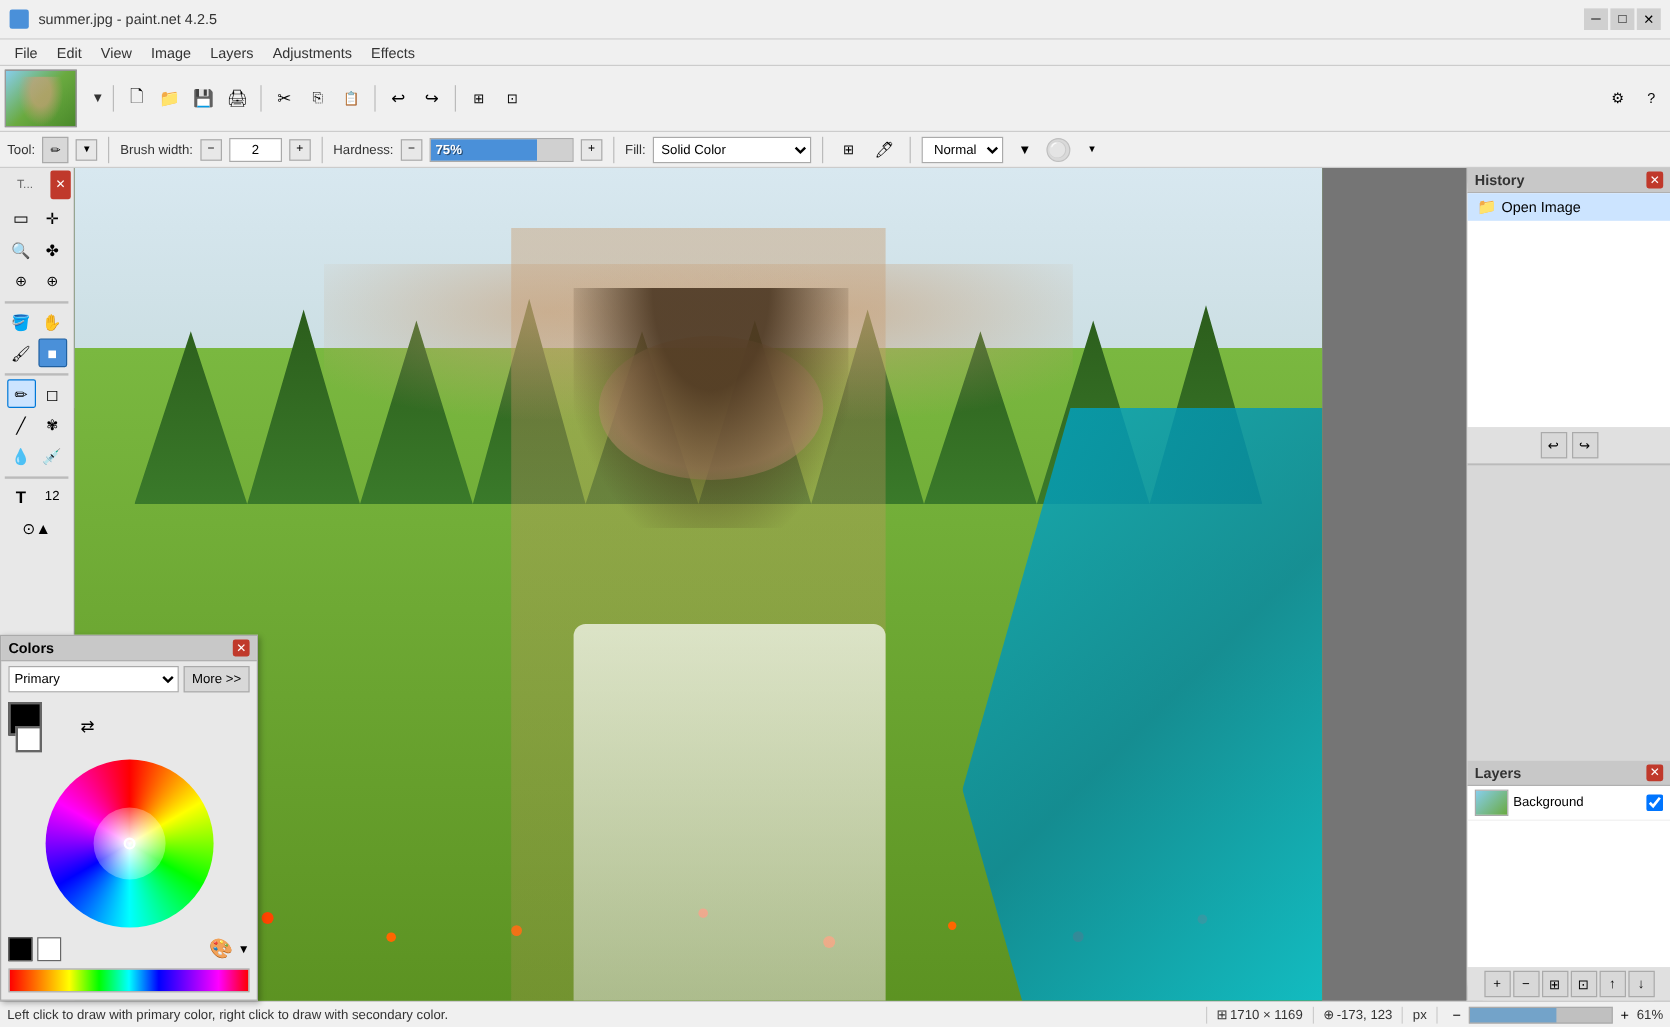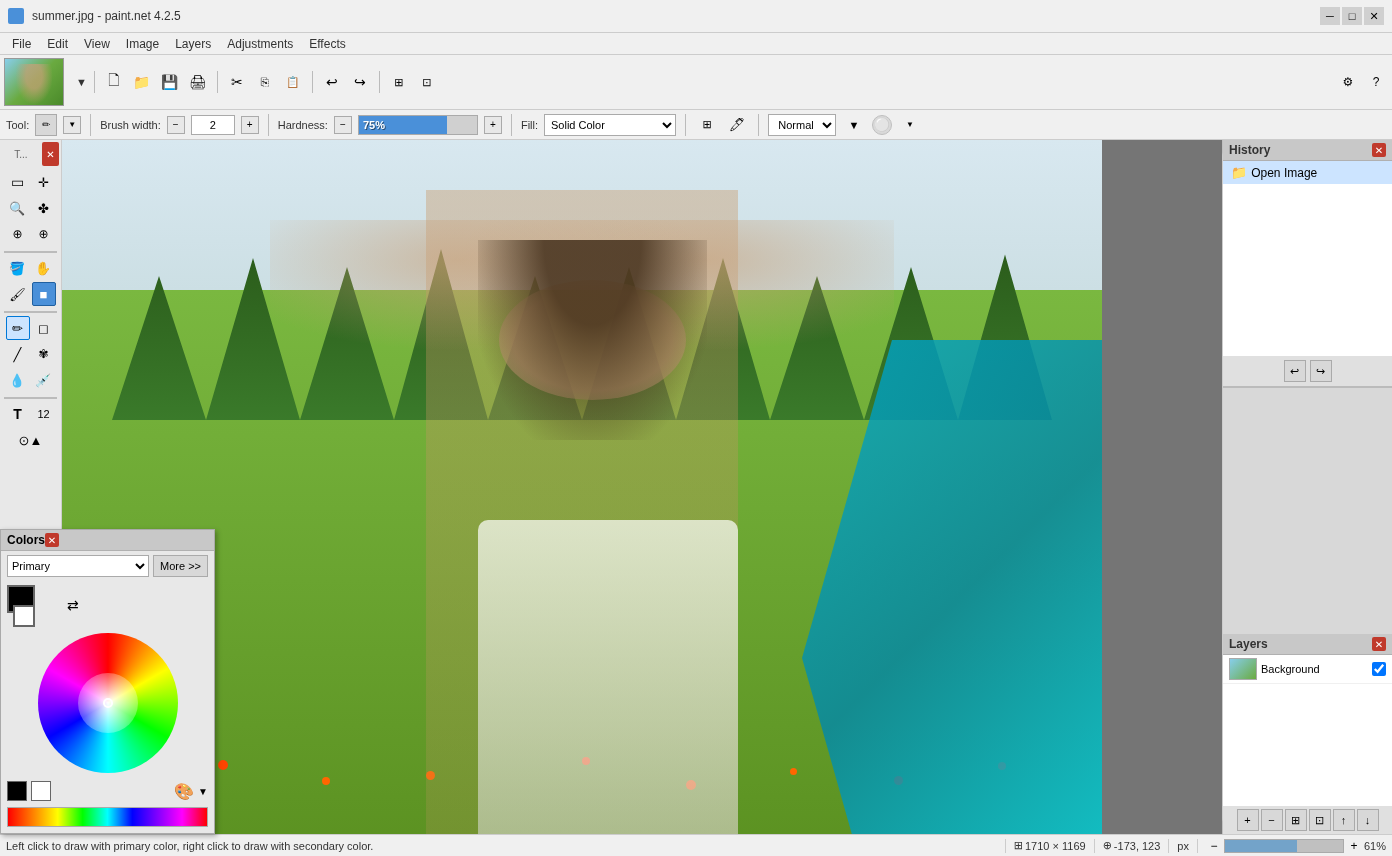--- a/index.html
+++ b/index.html
@@ -67,21 +67,21 @@
     #layers-content { flex: 1; background: white; overflow-y: auto; }
     .layer-item { padding: 3px 6px; display: flex; align-items: center; gap: 4px; cursor: pointer; border-bottom: 1px solid #f0f0f0; }
     .layer-thumb { width: 28px; height: 22px; background: #6aaa3a; border: 1px solid #aaa; flex-shrink: 0; }
     .layer-name { flex: 1; font-size: 11px; }
     .layer-check { width: 14px; height: 14px; cursor: pointer; }
     .layers-nav { display: flex; justify-content: center; gap: 2px; padding: 3px; background: #e0e0e0; flex-wrap: wrap; }
     .layers-nav-btn { width: 22px; height: 22px; border: 1px solid #aaa; background: #d8d8d8; cursor: pointer; display: flex; align-items: center; justify-content: center; font-size: 11px; }
 
     
     #colors-panel { position: absolute; bottom: 30px; left: 0; width: 215px; background: #e8e8e8; border: 1px solid #aaa; box-shadow: 2px 2px 5px rgba(0,0,0,0.3); }
-    .colors-header { background: #c8c8c8; border-bottom: 1px solid #b0b0b0; padding: 3px 6px; display: flex; align-items: center; justify-content: flex-start; font-size: 12px; font-weight: bold; }
+    .colors-header { background: #c8c8c8; border-bottom: 1px solid #b0b0b0; padding: 3px 6px; display: flex; align-items: center; justify-content: space-between; font-size: 12px; font-weight: bold; }
     .colors-controls { padding: 4px 6px; display: flex; align-items: center; gap: 4px; }
     .color-mode-select { height: 22px; font-size: 11px; border: 1px solid #aaa; background: white; flex: 1; }
     .more-btn { height: 22px; padding: 0 6px; border: 1px solid #aaa; background: #d8d8d8; cursor: pointer; font-size: 11px; white-space: nowrap; }
     .color-swatches { padding: 4px 6px; display: flex; align-items: center; gap: 4px; }
     .color-swatch-primary { width: 28px; height: 28px; background: black; border: 2px solid #666; cursor: pointer; }
     .color-swatch-secondary { width: 22px; height: 22px; background: white; border: 2px solid #666; cursor: pointer; margin-left: -8px; margin-top: 8px; }
     .swap-icon { font-size: 14px; cursor: pointer; margin-left: 2px; }
     .color-wheel-container { padding: 4px 10px; display: flex; justify-content: center; }
     .color-wheel { width: 140px; height: 140px; border-radius: 50%; background: conic-gradient(red, yellow, lime, cyan, blue, magenta, red); position: relative; }
     .color-wheel::before { content: ''; position: absolute; top: 50%; left: 50%; width: 60px; height: 60px; background: radial-gradient(circle, white, transparent); transform: translate(-50%, -50%); border-radius: 50%; }

